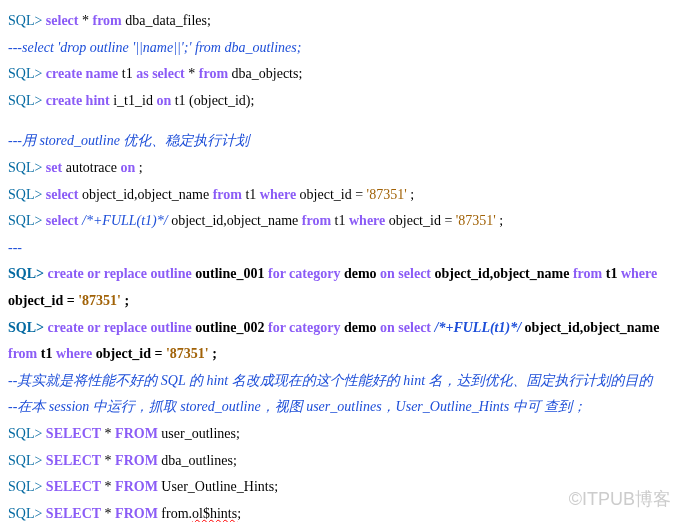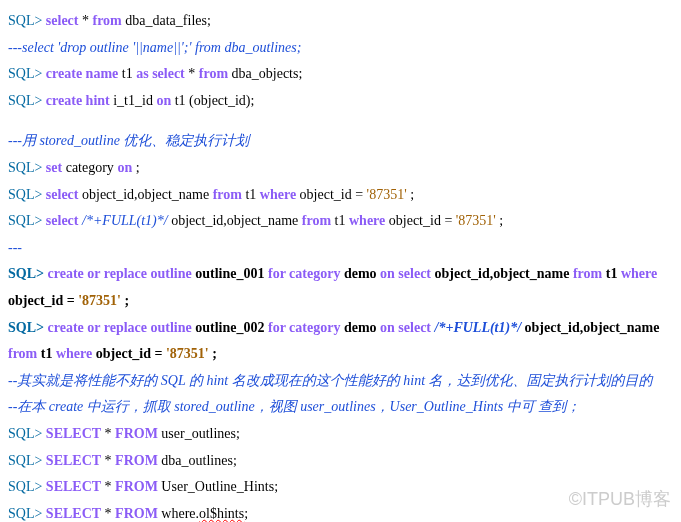--- a/index.html
+++ b/index.html
@@ -72,21 +72,21 @@
   <span class="plain"> t1 (object_id);</span>
 </div>
 
 <div class="spacer"></div>
 
 <div class="line red-italic">---用 stored_outline 优化、稳定执行计划</div>
 
 <div class="line">
   <span class="sql-prompt">SQL&gt; </span>
   <span class="kw">set</span>
-  <span class="plain"> category </span>
+  <span class="plain"> autotrace </span>
   <span class="kw">on</span>
   <span class="plain">;</span>
 </div>
 
 <div class="line">
   <span class="sql-prompt">SQL&gt; </span>
   <span class="kw">select</span>
   <span class="plain"> object_id,object_name </span>
   <span class="kw">from</span>
   <span class="plain"> t1 </span>
@@ -138,21 +138,21 @@
   <span class="plain">object_id,object_name </span>
   <span class="kw">from</span>
   <span class="plain"> t1 </span>
   <span class="kw">where</span>
   <span class="plain"> object_id = </span>
   <span class="num">'87351'</span>
   <span class="plain">;</span>
 </div>
 
 <div class="line red-italic">--其实就是将性能不好的 SQL 的 hint 名改成现在的这个性能好的 hint 名，达到优化、固定执行计划的目的</div>
-<div class="line red-italic">--在本 create 中运行，抓取 stored_outline，视图 user_outlines，User_Outline_Hints 中可 查到；</div>
+<div class="line red-italic">--在本 session 中运行，抓取 stored_outline，视图 user_outlines，User_Outline_Hints 中可 查到；</div>
 
 <div class="line">
   <span class="sql-prompt">SQL&gt; </span>
   <span class="kw">SELECT</span>
   <span class="plain"> * </span>
   <span class="kw">FROM</span>
   <span class="plain"> user_outlines;</span>
 </div>
 
 <div class="line">
@@ -169,16 +169,16 @@
   <span class="plain"> * </span>
   <span class="kw">FROM</span>
   <span class="plain"> User_Outline_Hints;</span>
 </div>
 
 <div class="line">
   <span class="sql-prompt">SQL&gt; </span>
   <span class="kw">SELECT</span>
   <span class="plain"> * </span>
   <span class="kw">FROM</span>
-  <span class="plain"> where.</span><span class="plain wavy">ol$hints</span><span class="plain">;</span>
+  <span class="plain"> from.</span><span class="plain wavy">ol$hints</span><span class="plain">;</span>
 </div>
 
 <div class="watermark">©ITPUB博客</div>
 
 </body></html>

